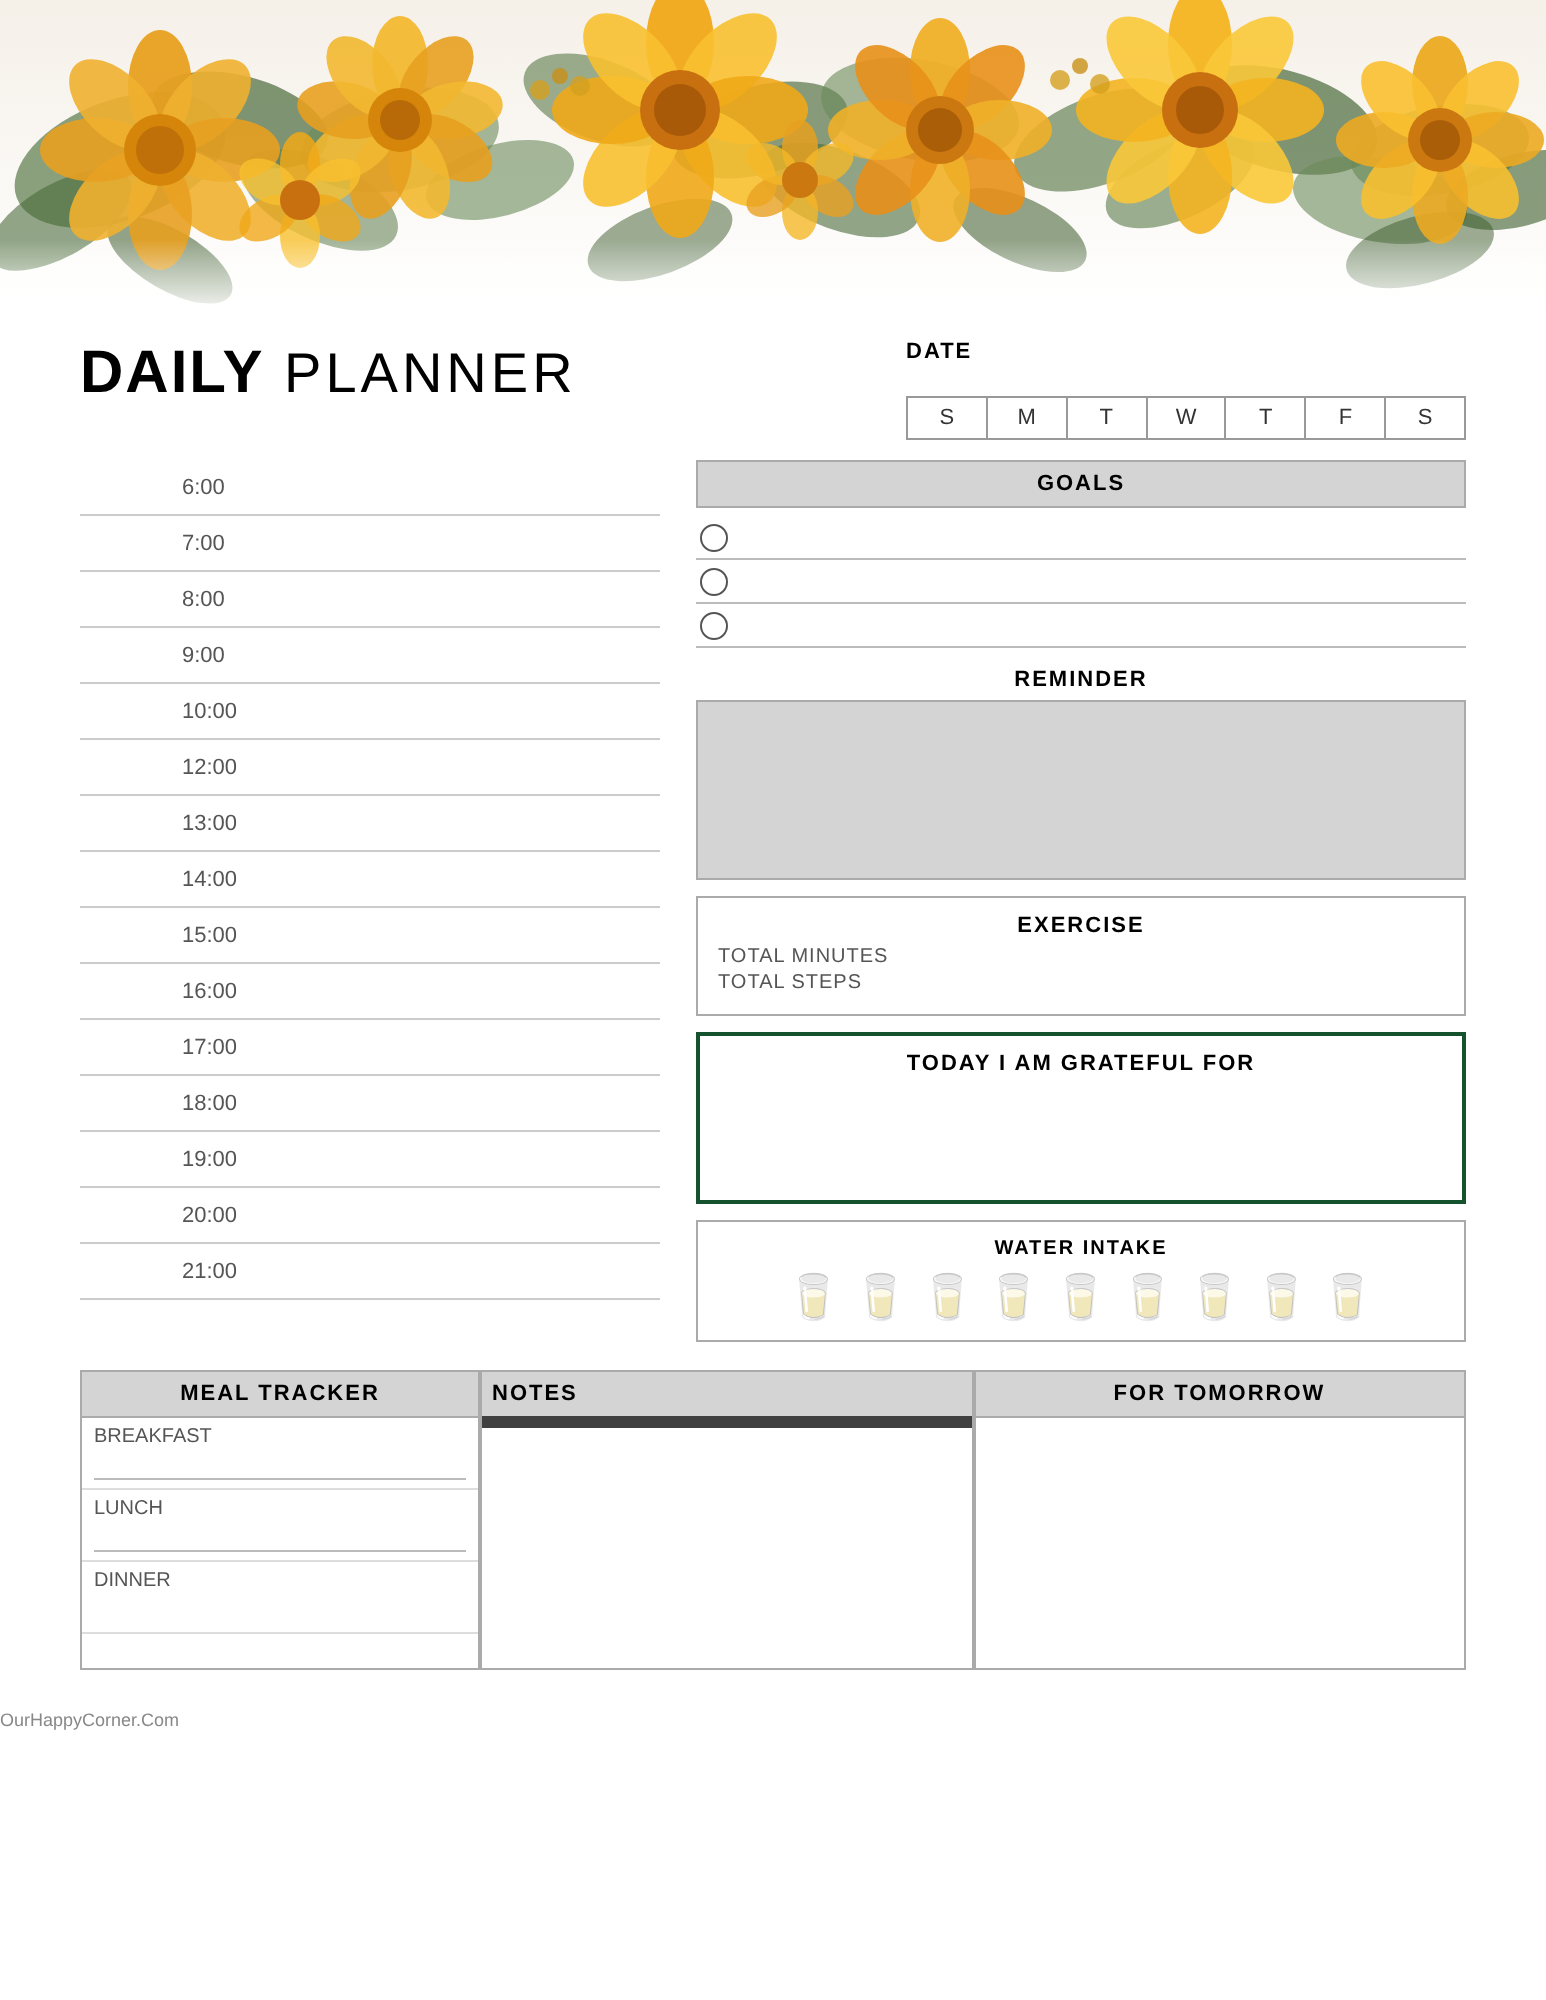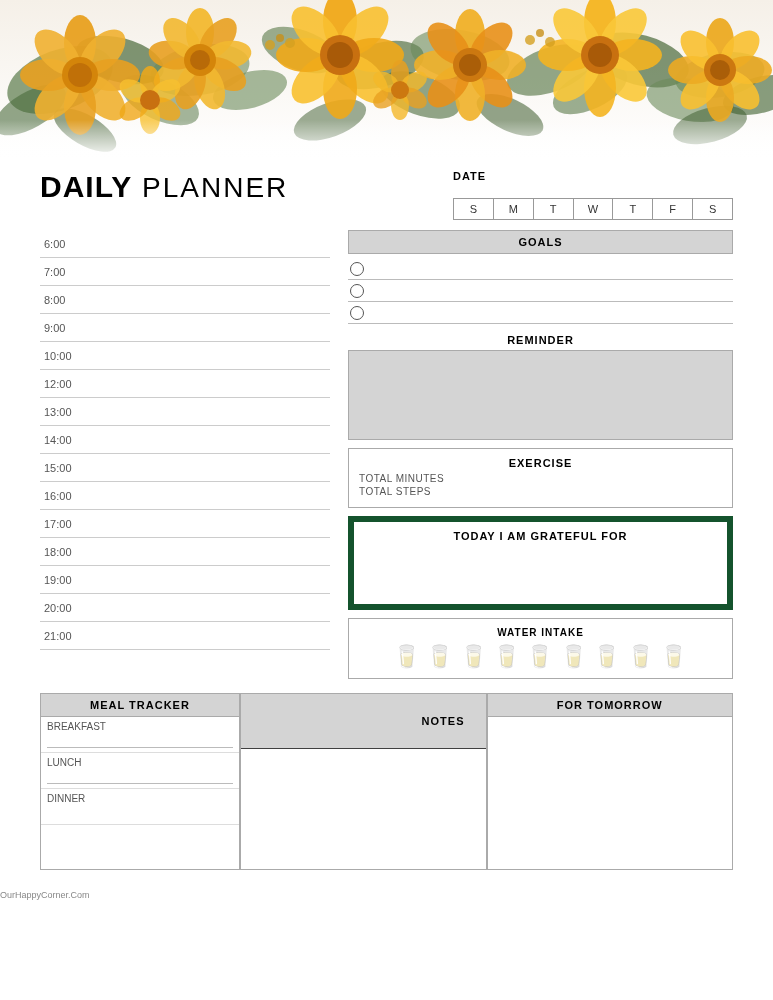--- a/index.html
+++ b/index.html
@@ -53,20 +53,21 @@
       border-bottom: 1px solid #ccc;
       padding: 2px 0;
       min-height: 28px;
     }
     .time-label {
       font-size: 11px;
       color: #555;
       width: 42px;
       flex-shrink: 0;
       padding-left: 4px;
+      margin-left: 47px;
     }
     .time-line {
       flex: 1;
       height: 1px;
     }
     .date-label {
       font-size: 11px;
       font-weight: bold;
       letter-spacing: 1px;
       margin-bottom: 16px;
@@ -145,21 +146,21 @@
     }
     .exercise-line {
       font-size: 10px;
       color: #555;
       margin-bottom: 2px;
       letter-spacing: 0.5px;
     }
 
     
     .grateful-box {
-      border: 6px solid #14532d;
+      border: 2px solid #14532d;
       padding: 8px 10px;
       margin-bottom: 8px;
     }
     .grateful-title {
       font-size: 11px;
       font-weight: bold;
       letter-spacing: 1px;
       text-align: center;
       margin-bottom: 4px;
     }
@@ -222,26 +223,26 @@
     .meal-item:nth-child(even) {
       background: #fff;
     }
 
     .notes-box {
       flex: 1;
       border: 1px solid #aaa;
     }
     .notes-header {
       background: #d4d4d4;
-      text-align: right;
-      font-size: 11px;
-      font-weight: bold;
-      letter-spacing: 1px;
-      padding: 21px;
-      border-bottom: 1px solid #404040;
+      text-align: left;
+      font-size: 11px;
+      font-weight: bold;
+      letter-spacing: 1px;
+      padding: 5px;
+      border-bottom: 6px solid #404040;
     }
     .notes-content {
       height: 120px;
     }
 
     .tomorrow-box {
       flex: 1;
       border: 1px solid #aaa;
     }
     .tomorrow-header {

